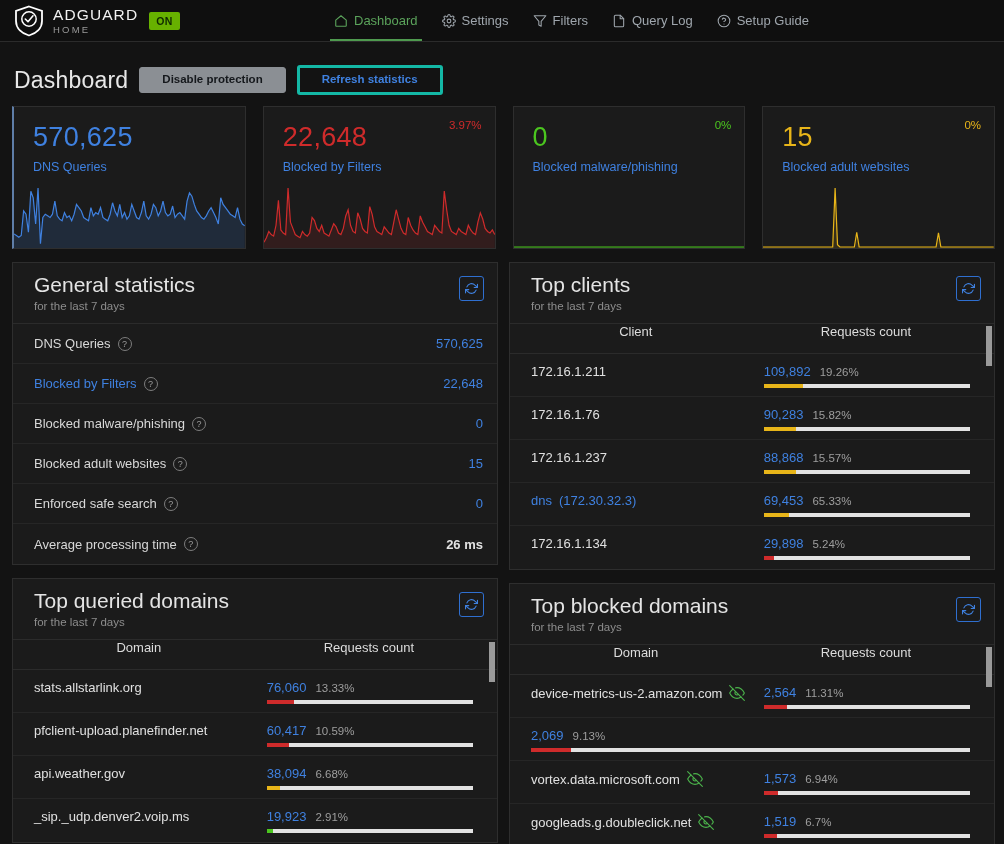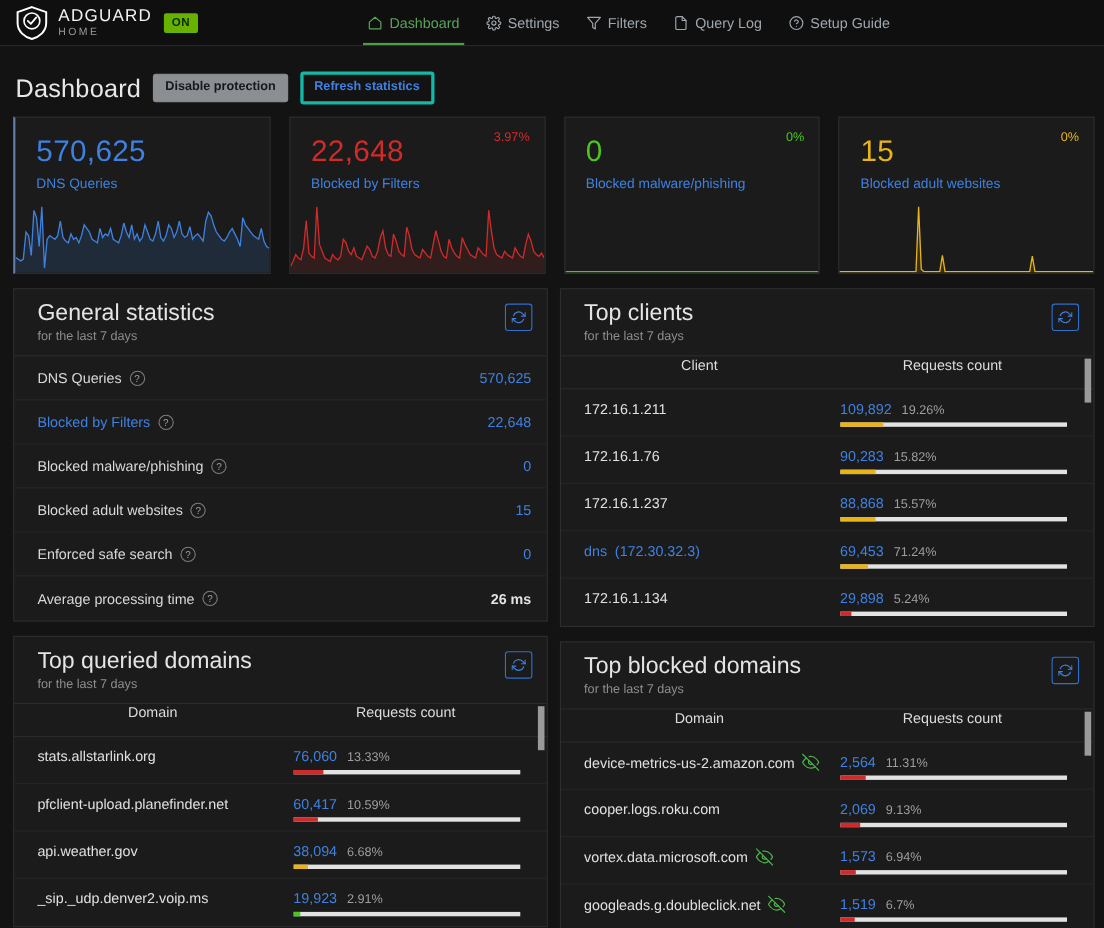--- a/index.html
+++ b/index.html
@@ -75,21 +75,21 @@
     padding: 20px 0 0 14px;
     height: 56px;
   }
   .page-title {
     font-size: 23px; color: #e8e8e8; font-weight: normal;
     letter-spacing: .2px;
   }
   .btn {
     font-size: 11.5px; font-weight: bold;
     border-radius: 3px; cursor: pointer;
-    padding: 6px 10px;
+    padding: 6px 22px;
     line-height: 1;
   }
   .btn-disable {
     background: #8b8f94;
     border: 1px solid #8b8f94;
     color: #15181c;
   }
   .btn-refresh {
     background: transparent;
     border: 3px solid #14b8a6;
@@ -539,21 +539,21 @@
             </div>
           </div>
           <div class="drow">
             <div class="dname link">
               <span style="color: rgb(63, 129, 224);">dns</span>
               <span class="ip-part">(172.30.32.3)</span>
             </div>
             <div class="dmetric">
               <div class="dmetric-top">
                 <span class="dcount">69,453</span>
-                <span class="dpct">71.24%</span>
+                <span class="dpct">65.33%</span>
               </div>
               <div class="dbar">
                 <span style="width: 12.17%; background: rgb(232, 181, 25);"></span>
               </div>
             </div>
           </div>
           <div class="drow">
             <div class="dname">
               <span>172.16.1.134</span>
             </div>
@@ -600,23 +600,20 @@
               <div class="dmetric-top">
                 <span class="dcount">2,564</span>
                 <span class="dpct">11.31%</span>
               </div>
               <div class="dbar">
                 <span style="width: 11.31%; background: rgb(207, 43, 43);"></span>
               </div>
             </div>
           </div>
           <div class="drow">
-            <div class="dname">
-              <span>cooper.logs.roku.com</span>
-            </div>
             <div class="dmetric">
               <div class="dmetric-top">
                 <span class="dcount">2,069</span>
                 <span class="dpct">9.13%</span>
               </div>
               <div class="dbar">
                 <span style="width: 9.13%; background: rgb(207, 43, 43);"></span>
               </div>
             </div>
           </div>

